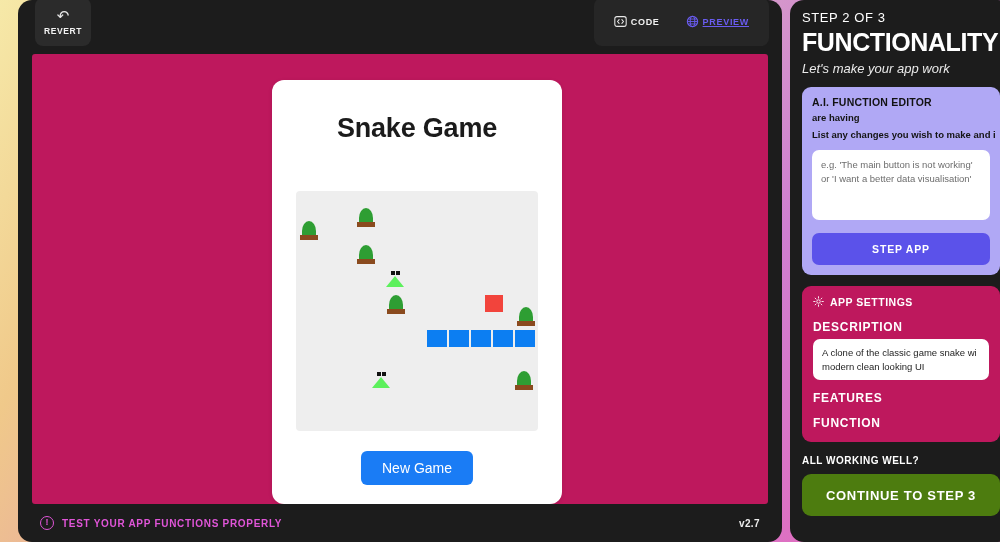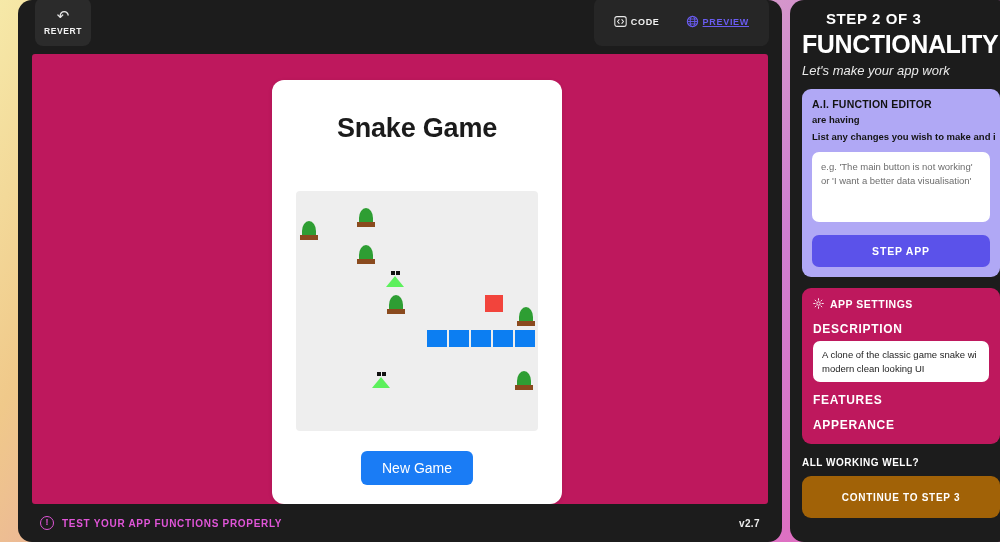--- a/index.html
+++ b/index.html
@@ -107,21 +107,21 @@
     color: #ededed; font-size: 10px; font-weight: bold; letter-spacing: 0.4px;
   }
 
   
   .side-panel {
     position: absolute; left: 790px; top: 0; width: 222px; height: 542px;
     background: #1c1c1c; border-radius: 14px; padding: 10px 12px;
     overflow: hidden;
   }
   .step-label {
-    color: #ffffff; font-size: 15px; font-weight: bold; letter-spacing: 0.6px; margin-left: 24px;
+    color: #ffffff; font-size: 13px; font-weight: normal; letter-spacing: 0.6px;
   }
   .step-title {
     color: #ffffff; font-size: 25px; font-weight: bold; letter-spacing: -0.4px;
     line-height: 1.05; margin-top: 4px;
   }
   .step-sub {
     color: #eaeaea; font-size: 13px; font-style: italic; margin-top: 6px;
   }
   .ai-card {
     margin-top: 11px; background: #b0a8f5; border-radius: 9px; padding: 9px 10px 10px;
@@ -160,24 +160,24 @@
   }
   .desc-box {
     margin-top: 5px; background: #ffffff; border-radius: 7px; padding: 7px 9px;
     color: #1d1d1d; font-size: 9.5px; line-height: 1.45; white-space: nowrap;
   }
   .all-well-label {
     color: #ffffff; font-size: 10px; font-weight: bold; letter-spacing: 0.5px;
     margin-top: 13px;
   }
   .continue-btn {
-    margin-top: 8px; width: 100%; height: 42px; background: #a16207;
+    margin-top: 8px; width: 100%; height: 42px; background: #4d7c0f;
     border: none; border-radius: 9px; color: #ffffff; cursor: pointer;
     font-family: "Liberation Sans", sans-serif;
-    font-size: 10px; font-weight: bold; letter-spacing: 0.7px;
+    font-size: 13px; font-weight: bold; letter-spacing: 0.7px;
   }
 </style>
 </head>
 <body>
 
 <div class="app-shell">
 
   <div class="topbar">
 
     <div class="revert-btn">
@@ -293,18 +293,18 @@
       <span class="settings-title">APP SETTINGS</span>
     </div>
 
     <div class="field-label">DESCRIPTION</div>
     <div class="desc-box">
       <div>A clone of the classic game snake wi</div>
       <div>modern clean looking UI</div>
     </div>
 
     <div class="field-label">FEATURES</div>
-    <div class="field-label">APPERANCE</div>
+    <div class="field-label">FUNCTION</div>
   </div>
 
   <div class="all-well-label">ALL WORKING WELL?</div>
   <button class="continue-btn">CONTINUE TO STEP 3</button>
 </div>
 
 </body></html>

